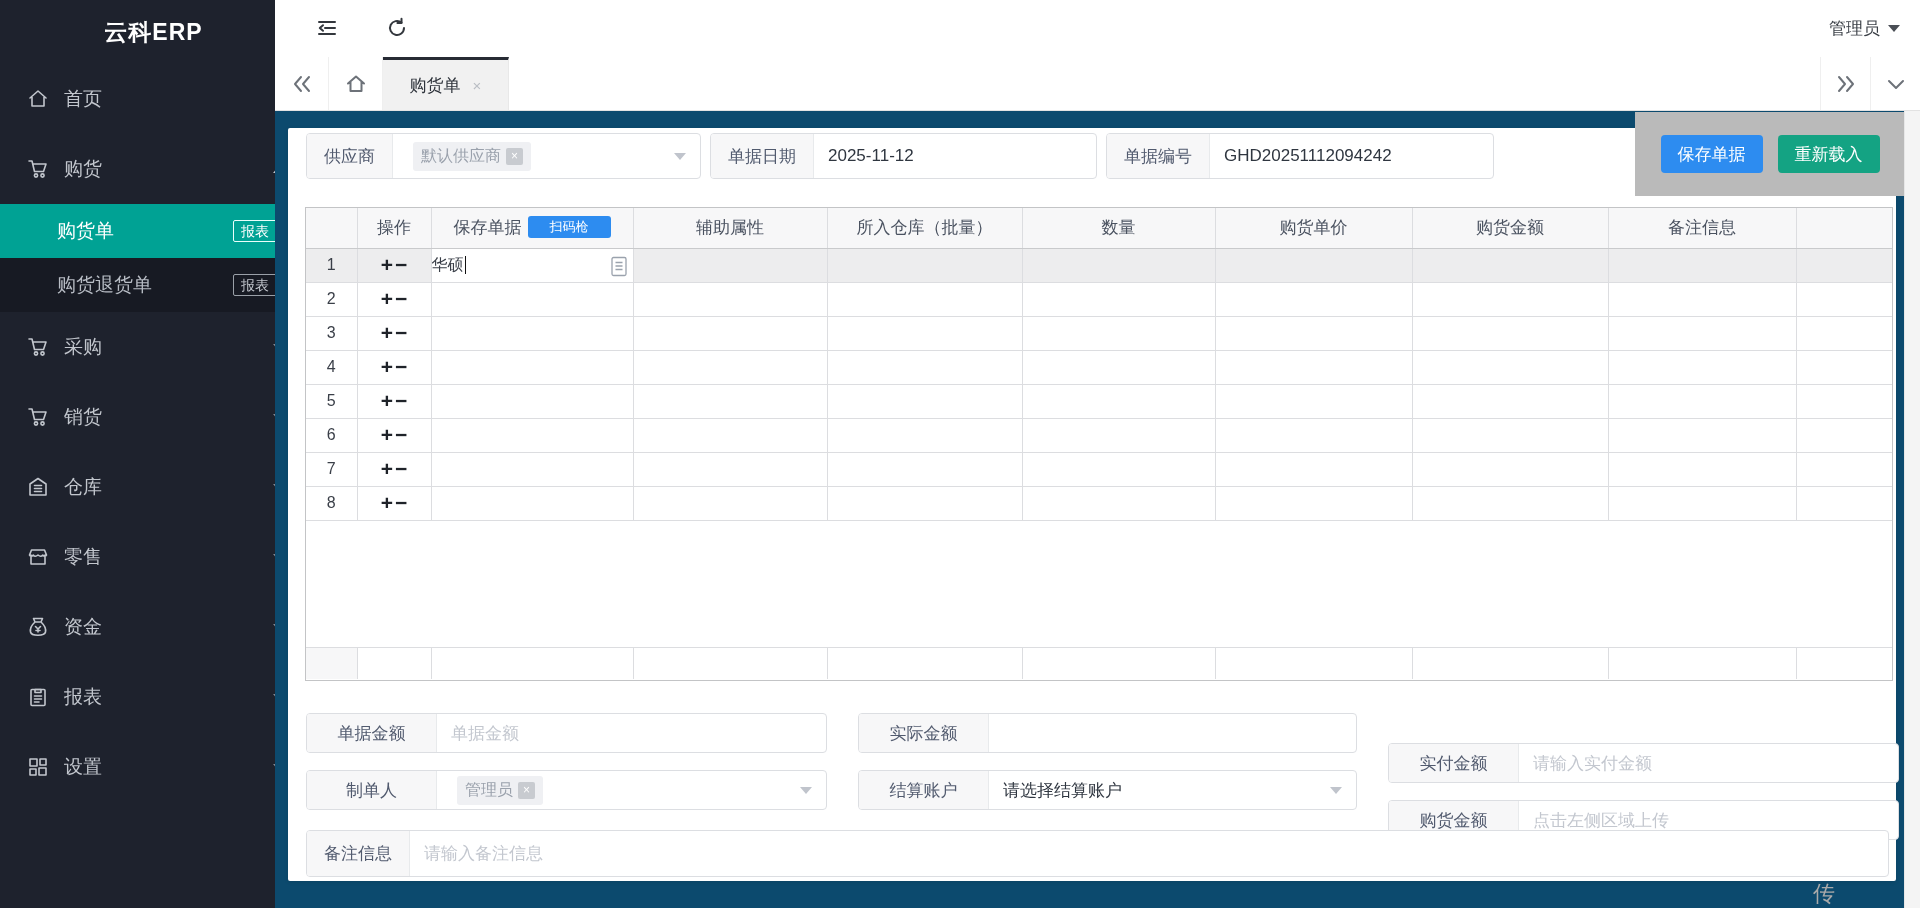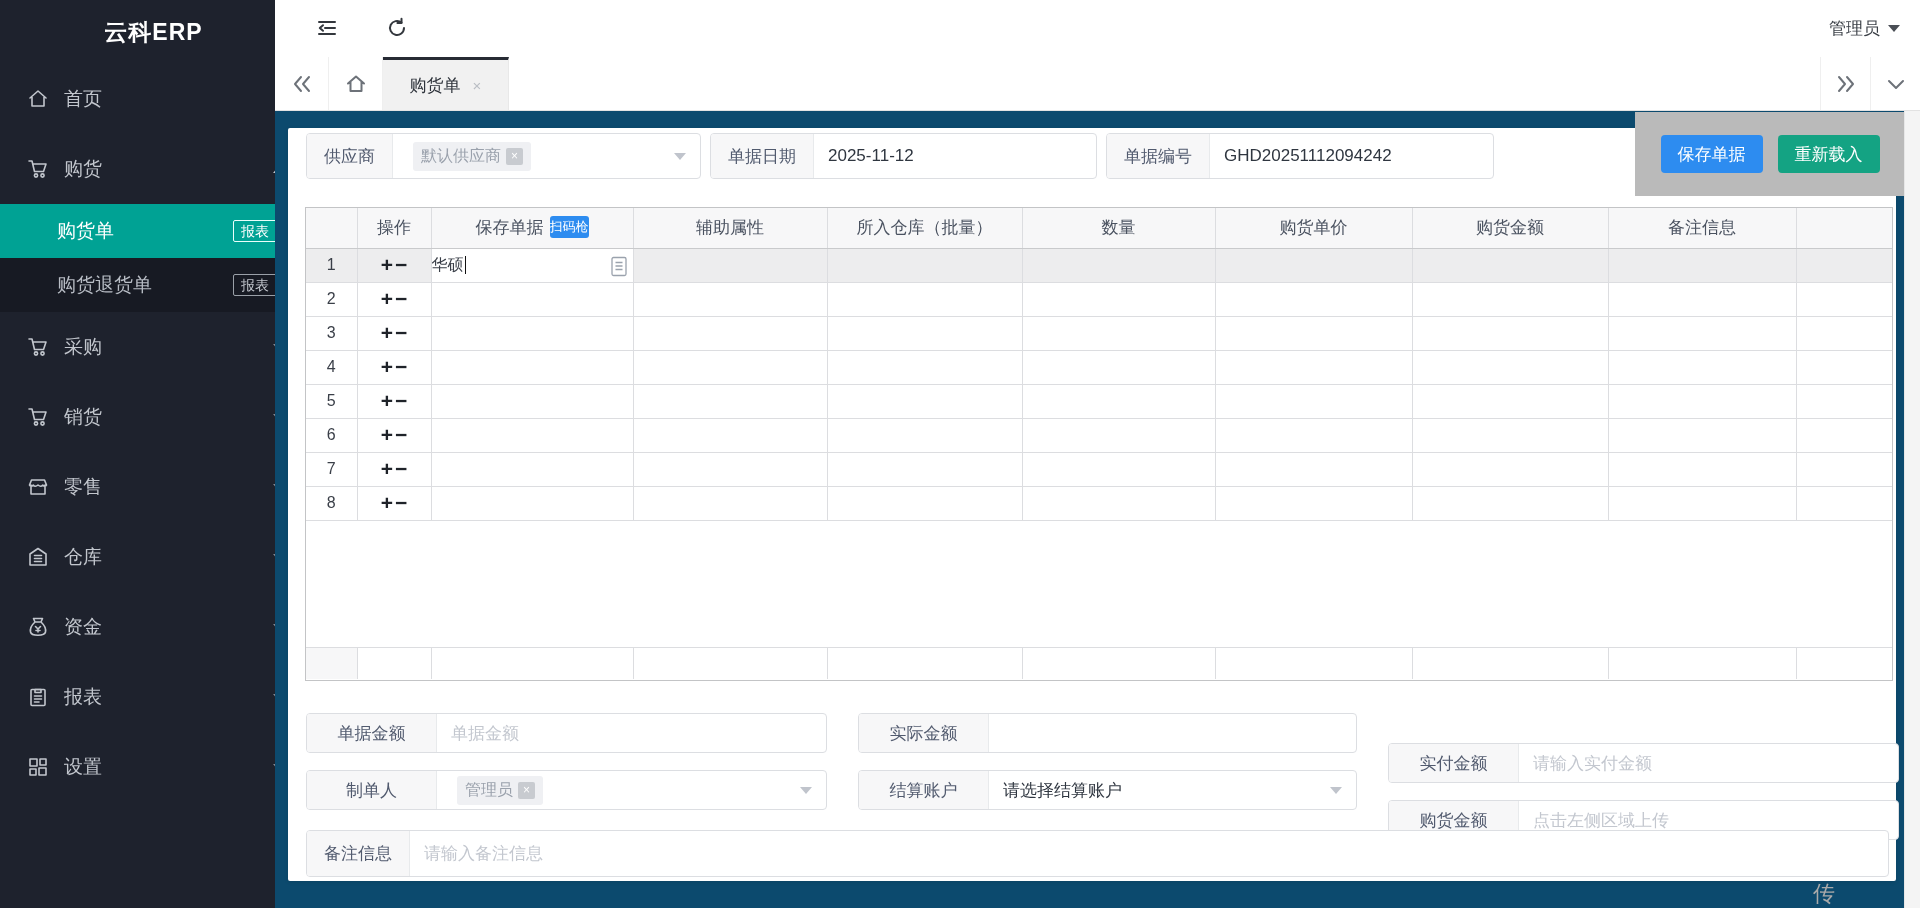--- a/index.html
+++ b/index.html
@@ -75,21 +75,21 @@
     font-family:inherit; }
   .btn.save { background:#2d8cf0; }
   .btn.reload { background:#14a383; }
 
   
   .grid { position:absolute; left:17px; top:79px; width:1588px; height:474px; border:1px solid #c3c4c6; background:#fff; }
   .grid table { border-collapse:collapse; table-layout:fixed; width:100%; }
   .grid td { border-right:1px solid #dcdde0; border-bottom:1px solid #dcdde0; font-size:16px; color:#3a3f48; height:34px; padding:0; overflow:hidden; white-space:nowrap; }
   .grid td:last-child { border-right:none; }
   .grid tr.hdr td { background:#f7f7f8; height:40px; text-align:center; color:#4a5260; font-size:17px; border-bottom:1px solid #c9cacc; }
-  .scanbadge { display:inline-block; background:#2d8cf0; color:#fff; font-size:13px; padding:2px 0; border-radius:3px; margin-left:6px; vertical-align:2px; }
+  .scanbadge { display:inline-block; background:#2d8cf0; color:#fff; font-size:13px; padding:2px 22px; border-radius:3px; margin-left:6px; vertical-align:2px; }
   .c-num { text-align:center; color:#5a5f68; font-size:15px; }
   .c-op { text-align:center; }
   .op { border:none; background:transparent; font-size:21px; font-weight:600; color:#1f2329; cursor:pointer; padding:0 1px; line-height:1; font-family:inherit; }
   tr.sel td { background:#ededee; }
   tr.sel td.c-prod { background:#fff; }
   .c-prod { position:relative; padding:0 26px 0 8px; cursor:text; }
   .pcaret { display:inline-block; width:1px; height:18px; background:#111; vertical-align:-4px; margin-left:1px; }
   .doc-ic { position:absolute; right:5px; top:7px; width:18px; height:21px; cursor:pointer; }
   .doc-ic svg { stroke:#9aa2ad; fill:#fff; stroke-width:1.3; }
   .gridspace { height:126px; border-bottom:none; }
@@ -172,35 +172,35 @@
             <circle cx="15.5" cy="17.5" r="1.6"></circle>
           </svg>
       </span>
       <span class="lbl" data-interactable="false">销货</span>
       <span class="arr down" data-interactable="false"></span>
     </div>
 
     <div class="mitem" data-interactable="true">
       <span class="micon" data-interactable="false">
         <svg width="22" height="22" viewBox="0 0 22 22">
-            <path d="M4 9 V18 H18 V9 M2.5 9 L4.5 4 H17.5 L19.5 9 Q17.8 11.5 15.8 9 Q13.8 11.5 11 9 Q8.2 11.5 6.2 9 Q4.2 11.5 2.5 9 Z"></path>
-          </svg>
-      </span>
-      <span class="lbl" data-interactable="false">零售</span>
-      <span class="arr down" data-interactable="false"></span>
-    </div>
-
-    <div class="mitem" data-interactable="true">
-      <span class="micon" data-interactable="false">
-        <svg width="22" height="22" viewBox="0 0 22 22">
             <path d="M3 19 V8 L11 2.5 L19 8 V19 Z"></path>
             <path d="M7.5 9.5 H14.5 M7.5 12.5 H14.5 M7.5 15.5 H14.5"></path>
           </svg>
       </span>
       <span class="lbl" data-interactable="false">仓库</span>
+      <span class="arr down" data-interactable="false"></span>
+    </div>
+
+    <div class="mitem" data-interactable="true">
+      <span class="micon" data-interactable="false">
+        <svg width="22" height="22" viewBox="0 0 22 22">
+            <path d="M4 9 V18 H18 V9 M2.5 9 L4.5 4 H17.5 L19.5 9 Q17.8 11.5 15.8 9 Q13.8 11.5 11 9 Q8.2 11.5 6.2 9 Q4.2 11.5 2.5 9 Z"></path>
+          </svg>
+      </span>
+      <span class="lbl" data-interactable="false">零售</span>
       <span class="arr down" data-interactable="false"></span>
     </div>
 
     <div class="mitem" data-interactable="true">
       <span class="micon" data-interactable="false">
         <svg width="22" height="22" viewBox="0 0 22 22">
             <path d="M8 6 L6.5 2.5 H15.5 L14 6 M8 6 Q2.5 11 3.5 16 Q4.2 19.2 11 19.2 Q17.8 19.2 18.5 16 Q19.5 11 14 6 Z"></path>
             <path d="M8.5 10.5 L11 13 L13.5 10.5 M11 13 V16 M9 14.5 H13"></path>
           </svg>
       </span>

